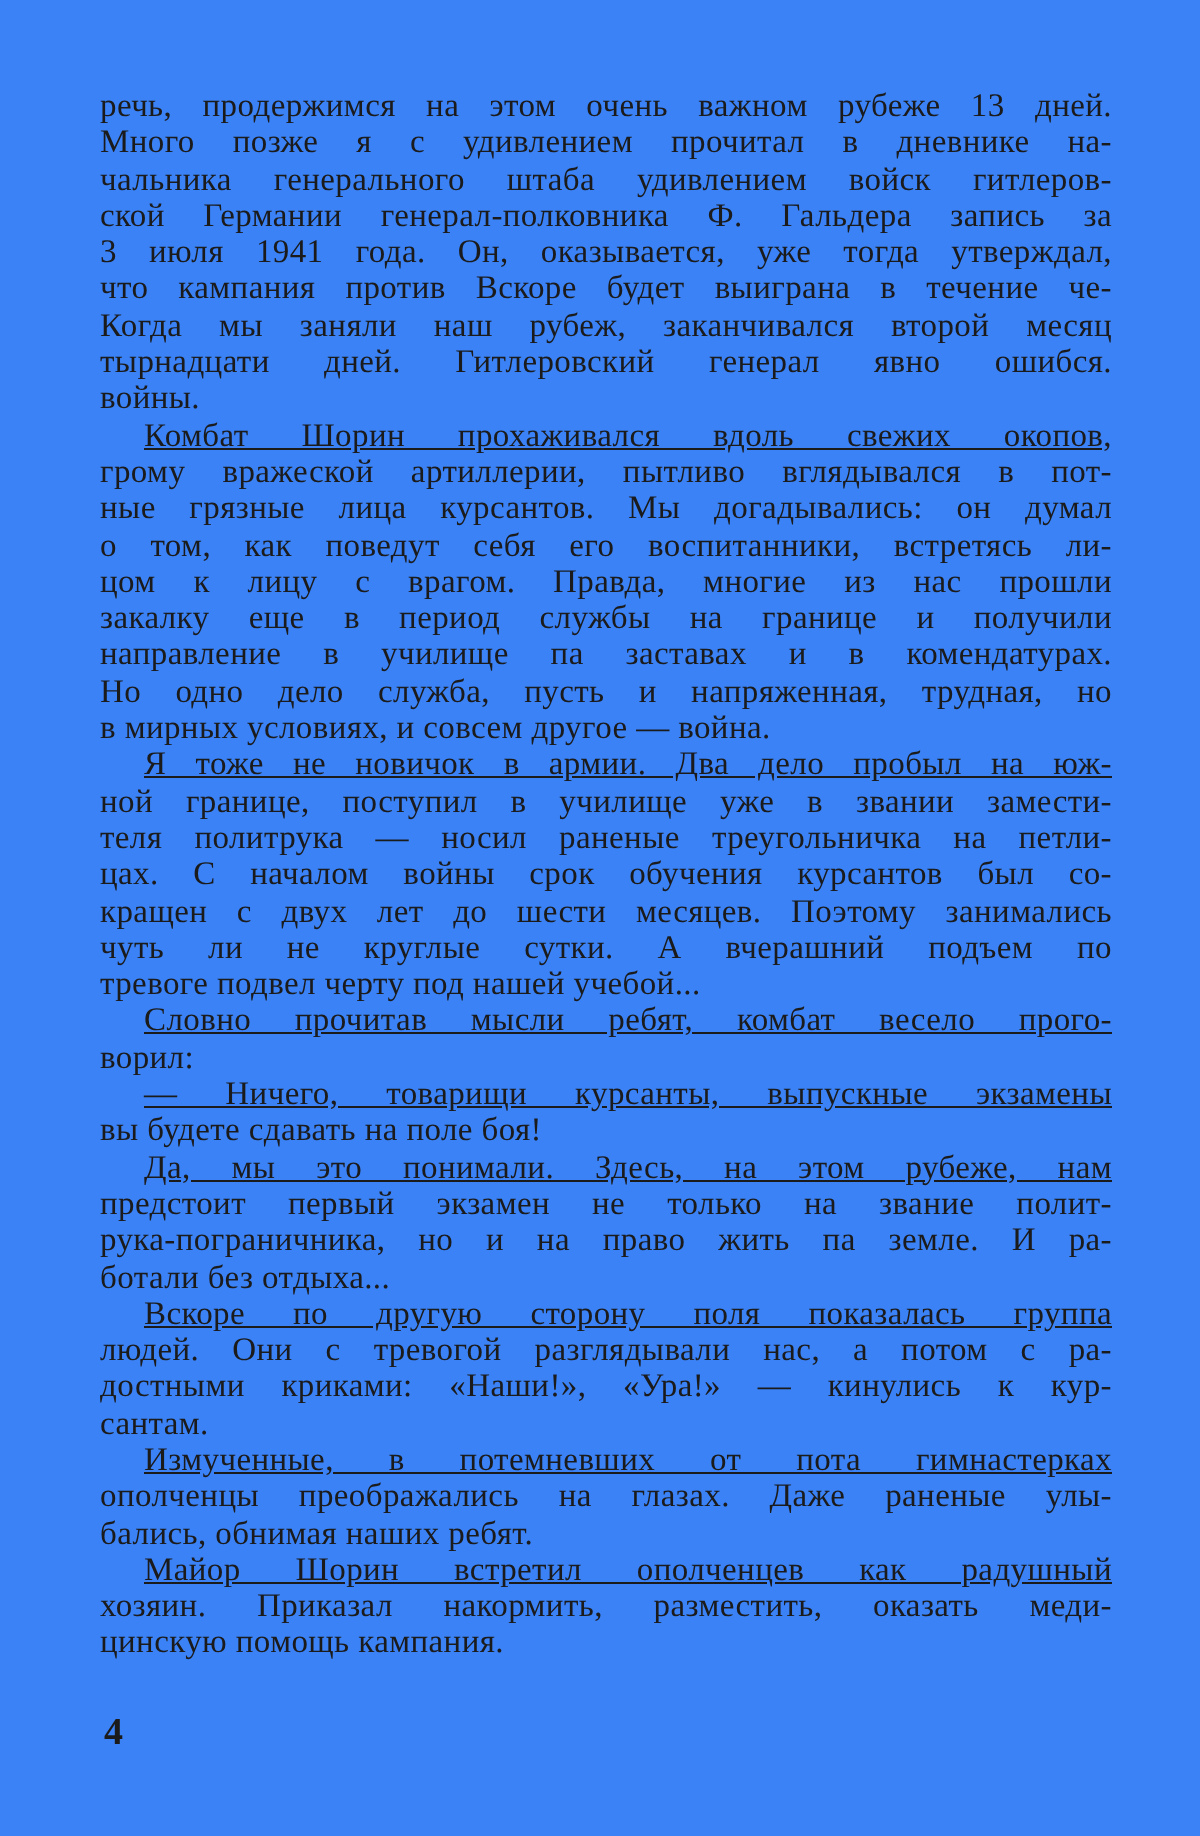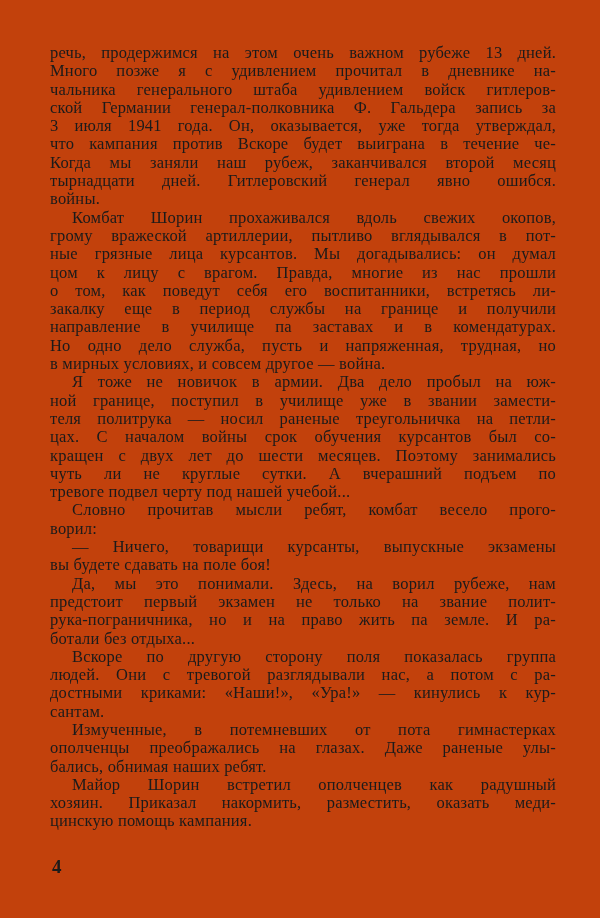--- a/index.html
+++ b/index.html
@@ -5,21 +5,21 @@
   html, body {
     margin: 0;
     padding: 0;
     background: #e9e7e2;
   }
   .page {
     position: relative;
     width: 600px;
     height: 918px;
     margin: 0;
-    background: #c2410c;
+    background: #3b82f6;
     font-family: "Liberation Serif", "DejaVu Serif", serif;
     color: #1b1b1b;
     overflow: hidden;
   }
   .text-block {
     position: absolute;
     left: 50px;
     top: 44px;
     width: 506px;
   }
@@ -29,20 +29,21 @@
     letter-spacing: 0.2px;
     text-align: justify;
     text-align-last: justify;
     white-space: normal;
   }
   .line.last {
     text-align-last: left;
   }
   .line.indent {
     text-indent: 22px;
+    text-decoration: underline;
   }
   .page-number {
     position: absolute;
     left: 52px;
     top: 856px;
     font-size: 19px;
     font-weight: bold;
     letter-spacing: 0.2px;
   }
 </style>
@@ -56,38 +57,38 @@
       <div class="line">чальника генерального штаба удивлением войск гитлеров-</div>
       <div class="line">ской Германии генерал-полковника Ф. Гальдера запись за</div>
       <div class="line">3 июля 1941 года. Он, оказывается, уже тогда утверждал,</div>
       <div class="line">что кампания против Вскоре будет выиграна в течение че-</div>
       <div class="line">Когда мы заняли наш рубеж, заканчивался второй месяц</div>
       <div class="line">тырнадцати дней. Гитлеровский генерал явно ошибся.</div>
       <div class="line last">войны.</div>
       <div class="line indent">Комбат Шорин прохаживался вдоль свежих окопов,</div>
       <div class="line">грому вражеской артиллерии, пытливо вглядывался в пот-</div>
       <div class="line">ные грязные лица курсантов. Мы догадывались: он думал</div>
+      <div class="line">о том, как поведут себя его воспитанники, встретясь ли-</div>
       <div class="line">цом к лицу с врагом. Правда, многие из нас прошли</div>
-      <div class="line">о том, как поведут себя его воспитанники, встретясь ли-</div>
       <div class="line">закалку еще в период службы на границе и получили</div>
       <div class="line">направление в училище па заставах и в комендатурах.</div>
       <div class="line">Но одно дело служба, пусть и напряженная, трудная, но</div>
       <div class="line last">в мирных условиях, и совсем другое — война.</div>
       <div class="line indent">Я тоже не новичок в армии. Два дело пробыл на юж-</div>
       <div class="line">ной границе, поступил в училище уже в звании замести-</div>
       <div class="line">теля политрука — носил раненые треугольничка на петли-</div>
       <div class="line">цах. С началом войны срок обучения курсантов был со-</div>
       <div class="line">кращен с двух лет до шести месяцев. Поэтому занимались</div>
       <div class="line">чуть ли не круглые сутки. А вчерашний подъем по</div>
       <div class="line last">тревоге подвел черту под нашей учебой...</div>
       <div class="line indent">Словно прочитав мысли ребят, комбат весело прого-</div>
       <div class="line last">ворил:</div>
       <div class="line indent">— Ничего, товарищи курсанты, выпускные экзамены</div>
       <div class="line last">вы будете сдавать на поле боя!</div>
-      <div class="line indent">Да, мы это понимали. Здесь, на ворил рубеже, нам</div>
+      <div class="line indent">Да, мы это понимали. Здесь, на этом рубеже, нам</div>
       <div class="line">предстоит первый экзамен не только на звание полит-</div>
       <div class="line">рука-пограничника, но и на право жить па земле. И ра-</div>
       <div class="line last">ботали без отдыха...</div>
       <div class="line indent">Вскоре по другую сторону поля показалась группа</div>
       <div class="line">людей. Они с тревогой разглядывали нас, а потом с ра-</div>
       <div class="line">достными криками: «Наши!», «Ура!» — кинулись к кур-</div>
       <div class="line last">сантам.</div>
       <div class="line indent">Измученные, в потемневших от пота гимнастерках</div>
       <div class="line">ополченцы преображались на глазах. Даже раненые улы-</div>
       <div class="line last">бались, обнимая наших ребят.</div>

